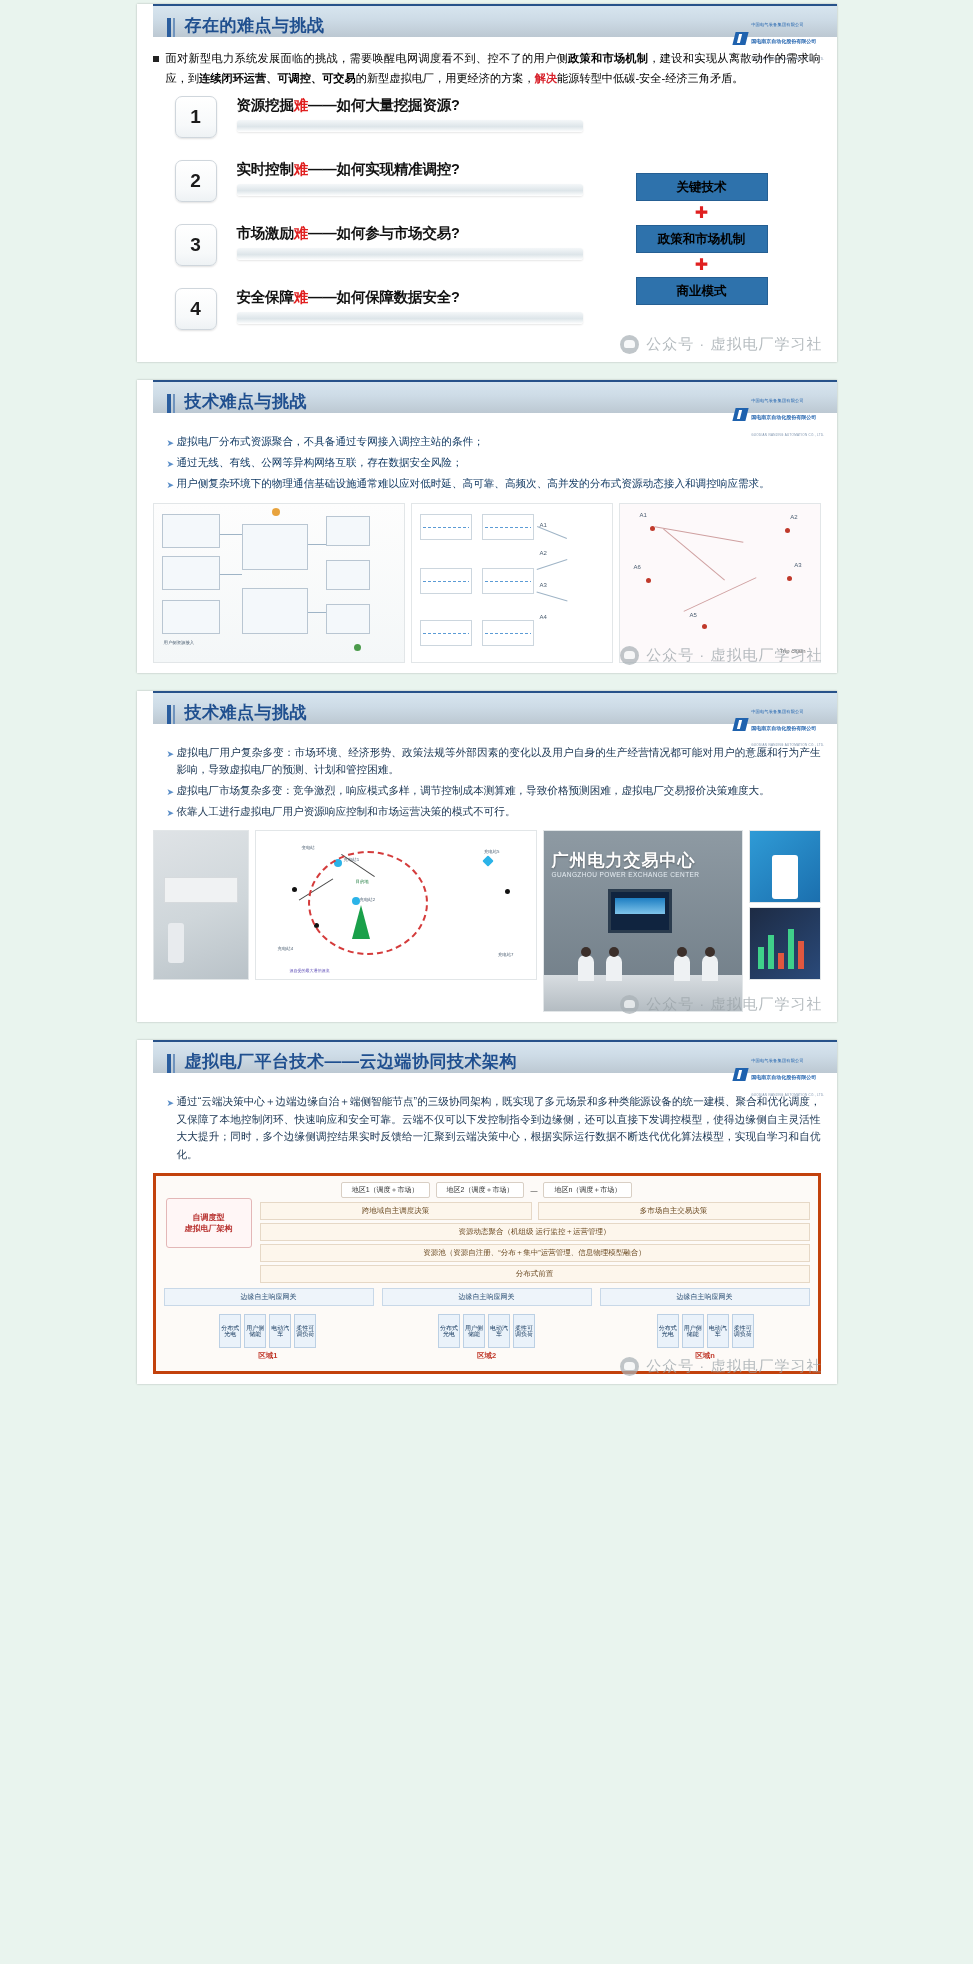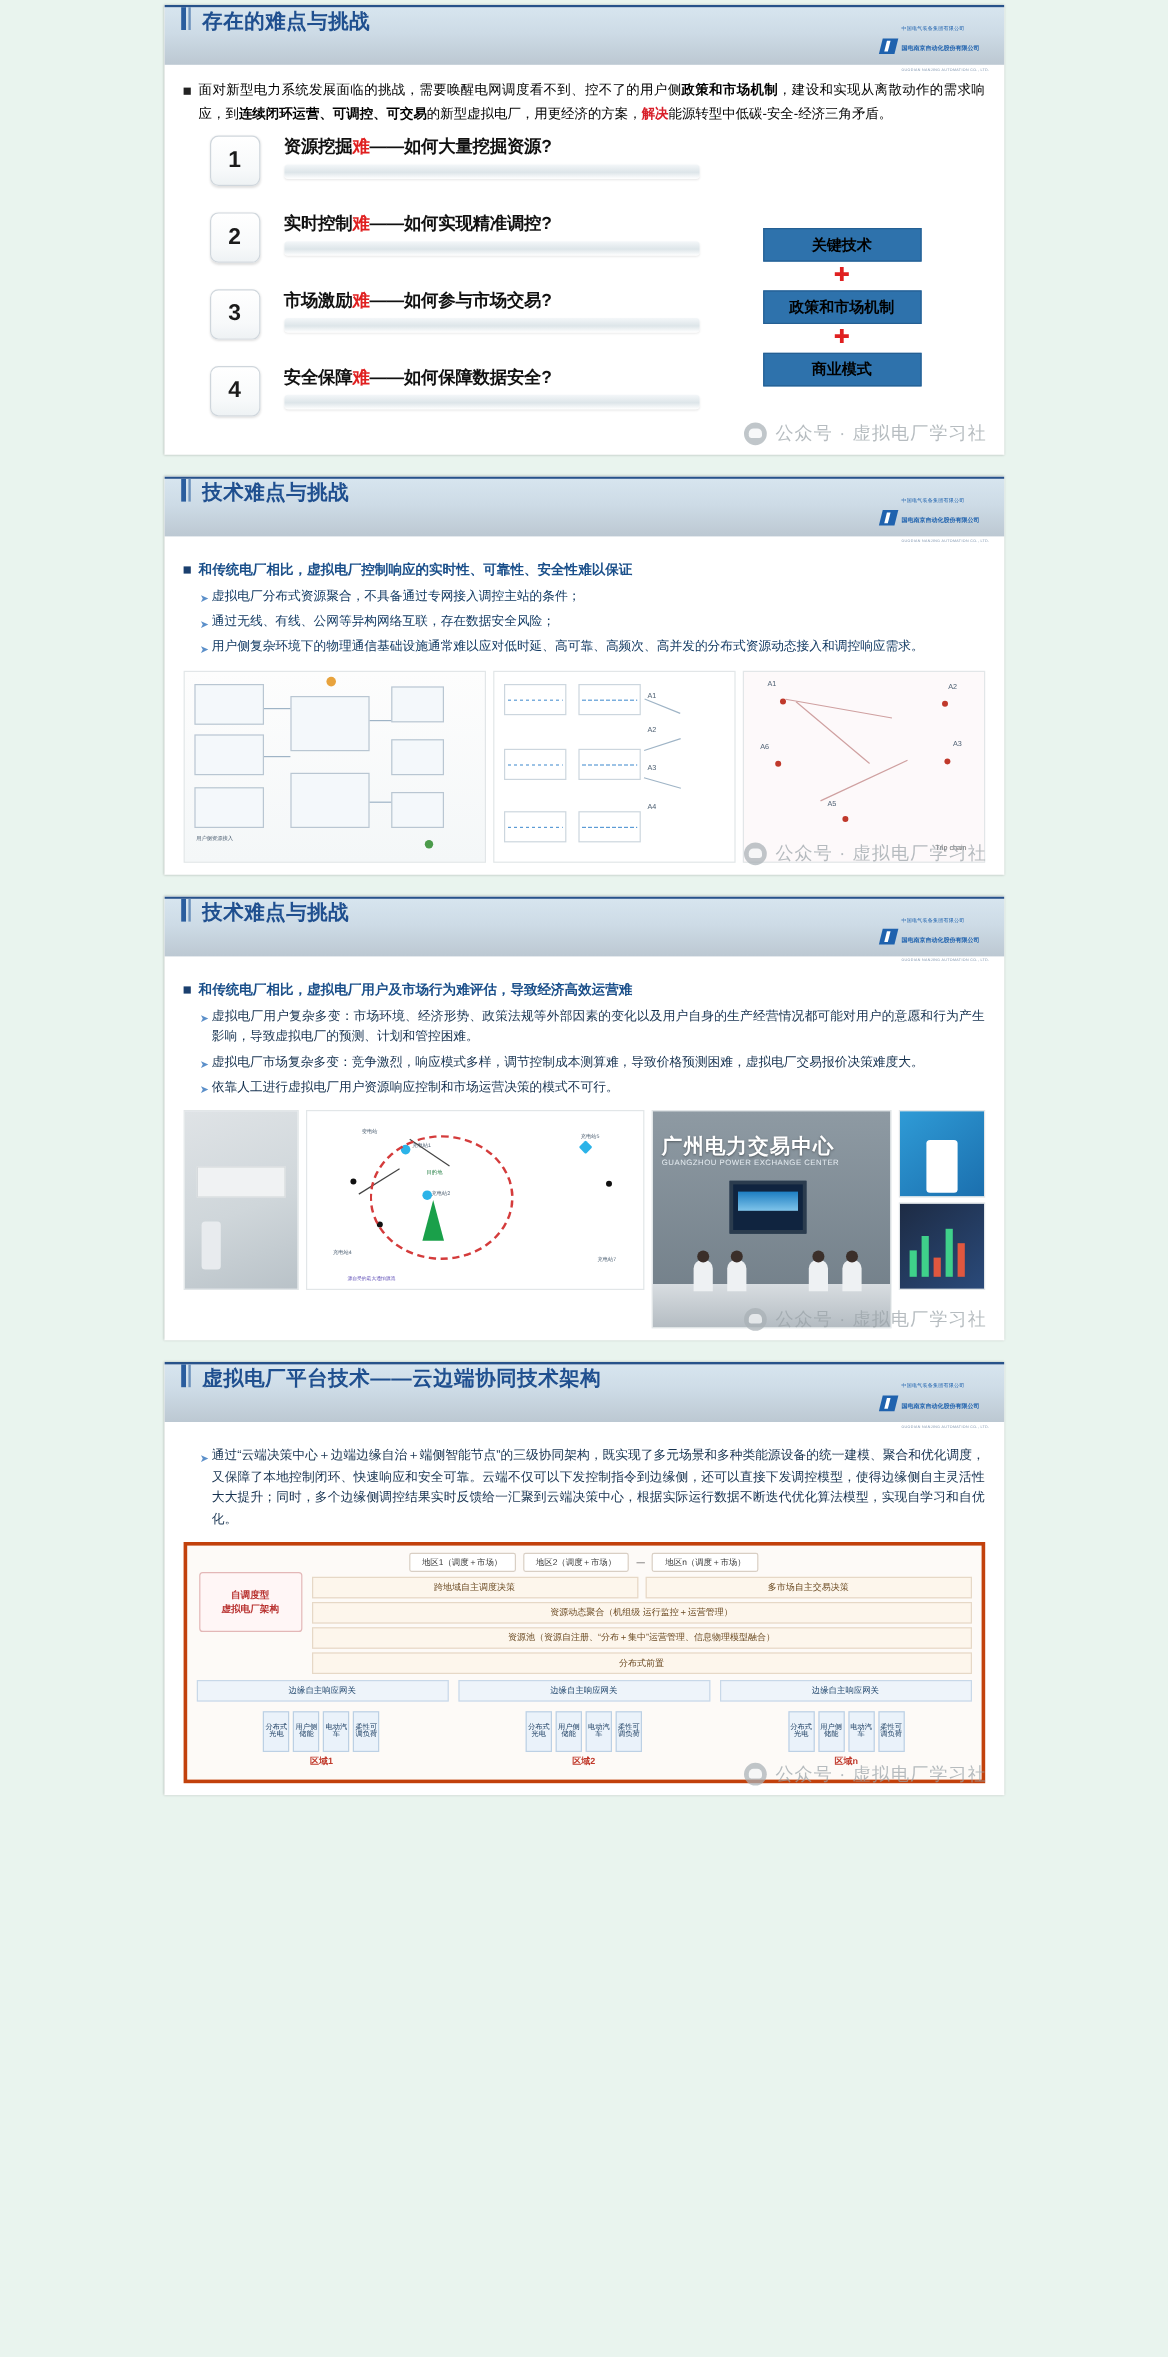--- a/index.html
+++ b/index.html
@@ -23,27 +23,28 @@
 
   
   .slide {
     width: 700px;
     background: #ffffff;
     position: relative;
     box-shadow: 0 0 2px rgba(0,0,0,.25);
     overflow: hidden;
   }
   .slide-header {
-    height: 50px;
+    height: 33px;
     background: linear-gradient(180deg,#d7e5ef 0%,#cddbe6 45%,#bcc8d2 100%);
     border-top: 2px solid #27528a;
     display: flex;
-    align-items: flex-start;
+    align-items: flex-end;
     padding: 0 10px 0 14px;
     position: relative;
+    margin-left: 16px;
   }
   .hdr-bars {
     display: inline-block;
     margin-right: 8px;
     line-height: 0;
   }
   .hdr-bars i {
     display: inline-block;
     width: 4px; height: 19px;
     background: #2a5d9e;
@@ -335,24 +336,20 @@
         <span class="mark"></span>
         <span class="txt">
           <span class="l1">中国电气装备集团有限公司</span><br>
           <span class="l2">国电南京自动化股份有限公司</span><br>
           <span class="l3">GUODIAN NANJING AUTOMATION CO., LTD.</span>
         </span>
       </span>
     </div>
 
     <div class="slide-body" style="padding-top:20px;">
-      <div class="hl">
-        <span class="sq-bullet"></span>
-        <span><span>和传统电厂相比，</span><span>虚拟电厂控制响应的实时性、可靠性、安全性难以保证</span></span>
-      </div>
 
       <div class="sub">
         <span class="arrow">➤</span>
         <span>虚拟电厂分布式资源聚合，不具备通过专网接入调控主站的条件；</span>
       </div>
       <div class="sub">
         <span class="arrow">➤</span>
         <span>通过无线、有线、公网等异构网络互联，存在数据安全风险；</span>
       </div>
       <div class="sub">
@@ -428,24 +425,20 @@
         <span class="mark"></span>
         <span class="txt">
           <span class="l1">中国电气装备集团有限公司</span><br>
           <span class="l2">国电南京自动化股份有限公司</span><br>
           <span class="l3">GUODIAN NANJING AUTOMATION CO., LTD.</span>
         </span>
       </span>
     </div>
 
     <div class="slide-body" style="padding-top:20px;">
-      <div class="hl">
-        <span class="sq-bullet"></span>
-        <span><span>和传统电厂相比，</span><span>虚拟电厂用户及市场行为难评估，导致经济高效运营难</span></span>
-      </div>
 
       <div class="sub dark">
         <span class="arrow">➤</span>
         <span>虚拟电厂用户复杂多变：市场环境、经济形势、政策法规等外部因素的变化以及用户自身的生产经营情况都可能对用户的意愿和行为产生影响，导致虚拟电厂的预测、计划和管控困难。</span>
       </div>
       <div class="sub dark">
         <span class="arrow">➤</span>
         <span>虚拟电厂市场复杂多变：竞争激烈，响应模式多样，调节控制成本测算难，导致价格预测困难，虚拟电厂交易报价决策难度大。</span>
       </div>
       <div class="sub dark">

